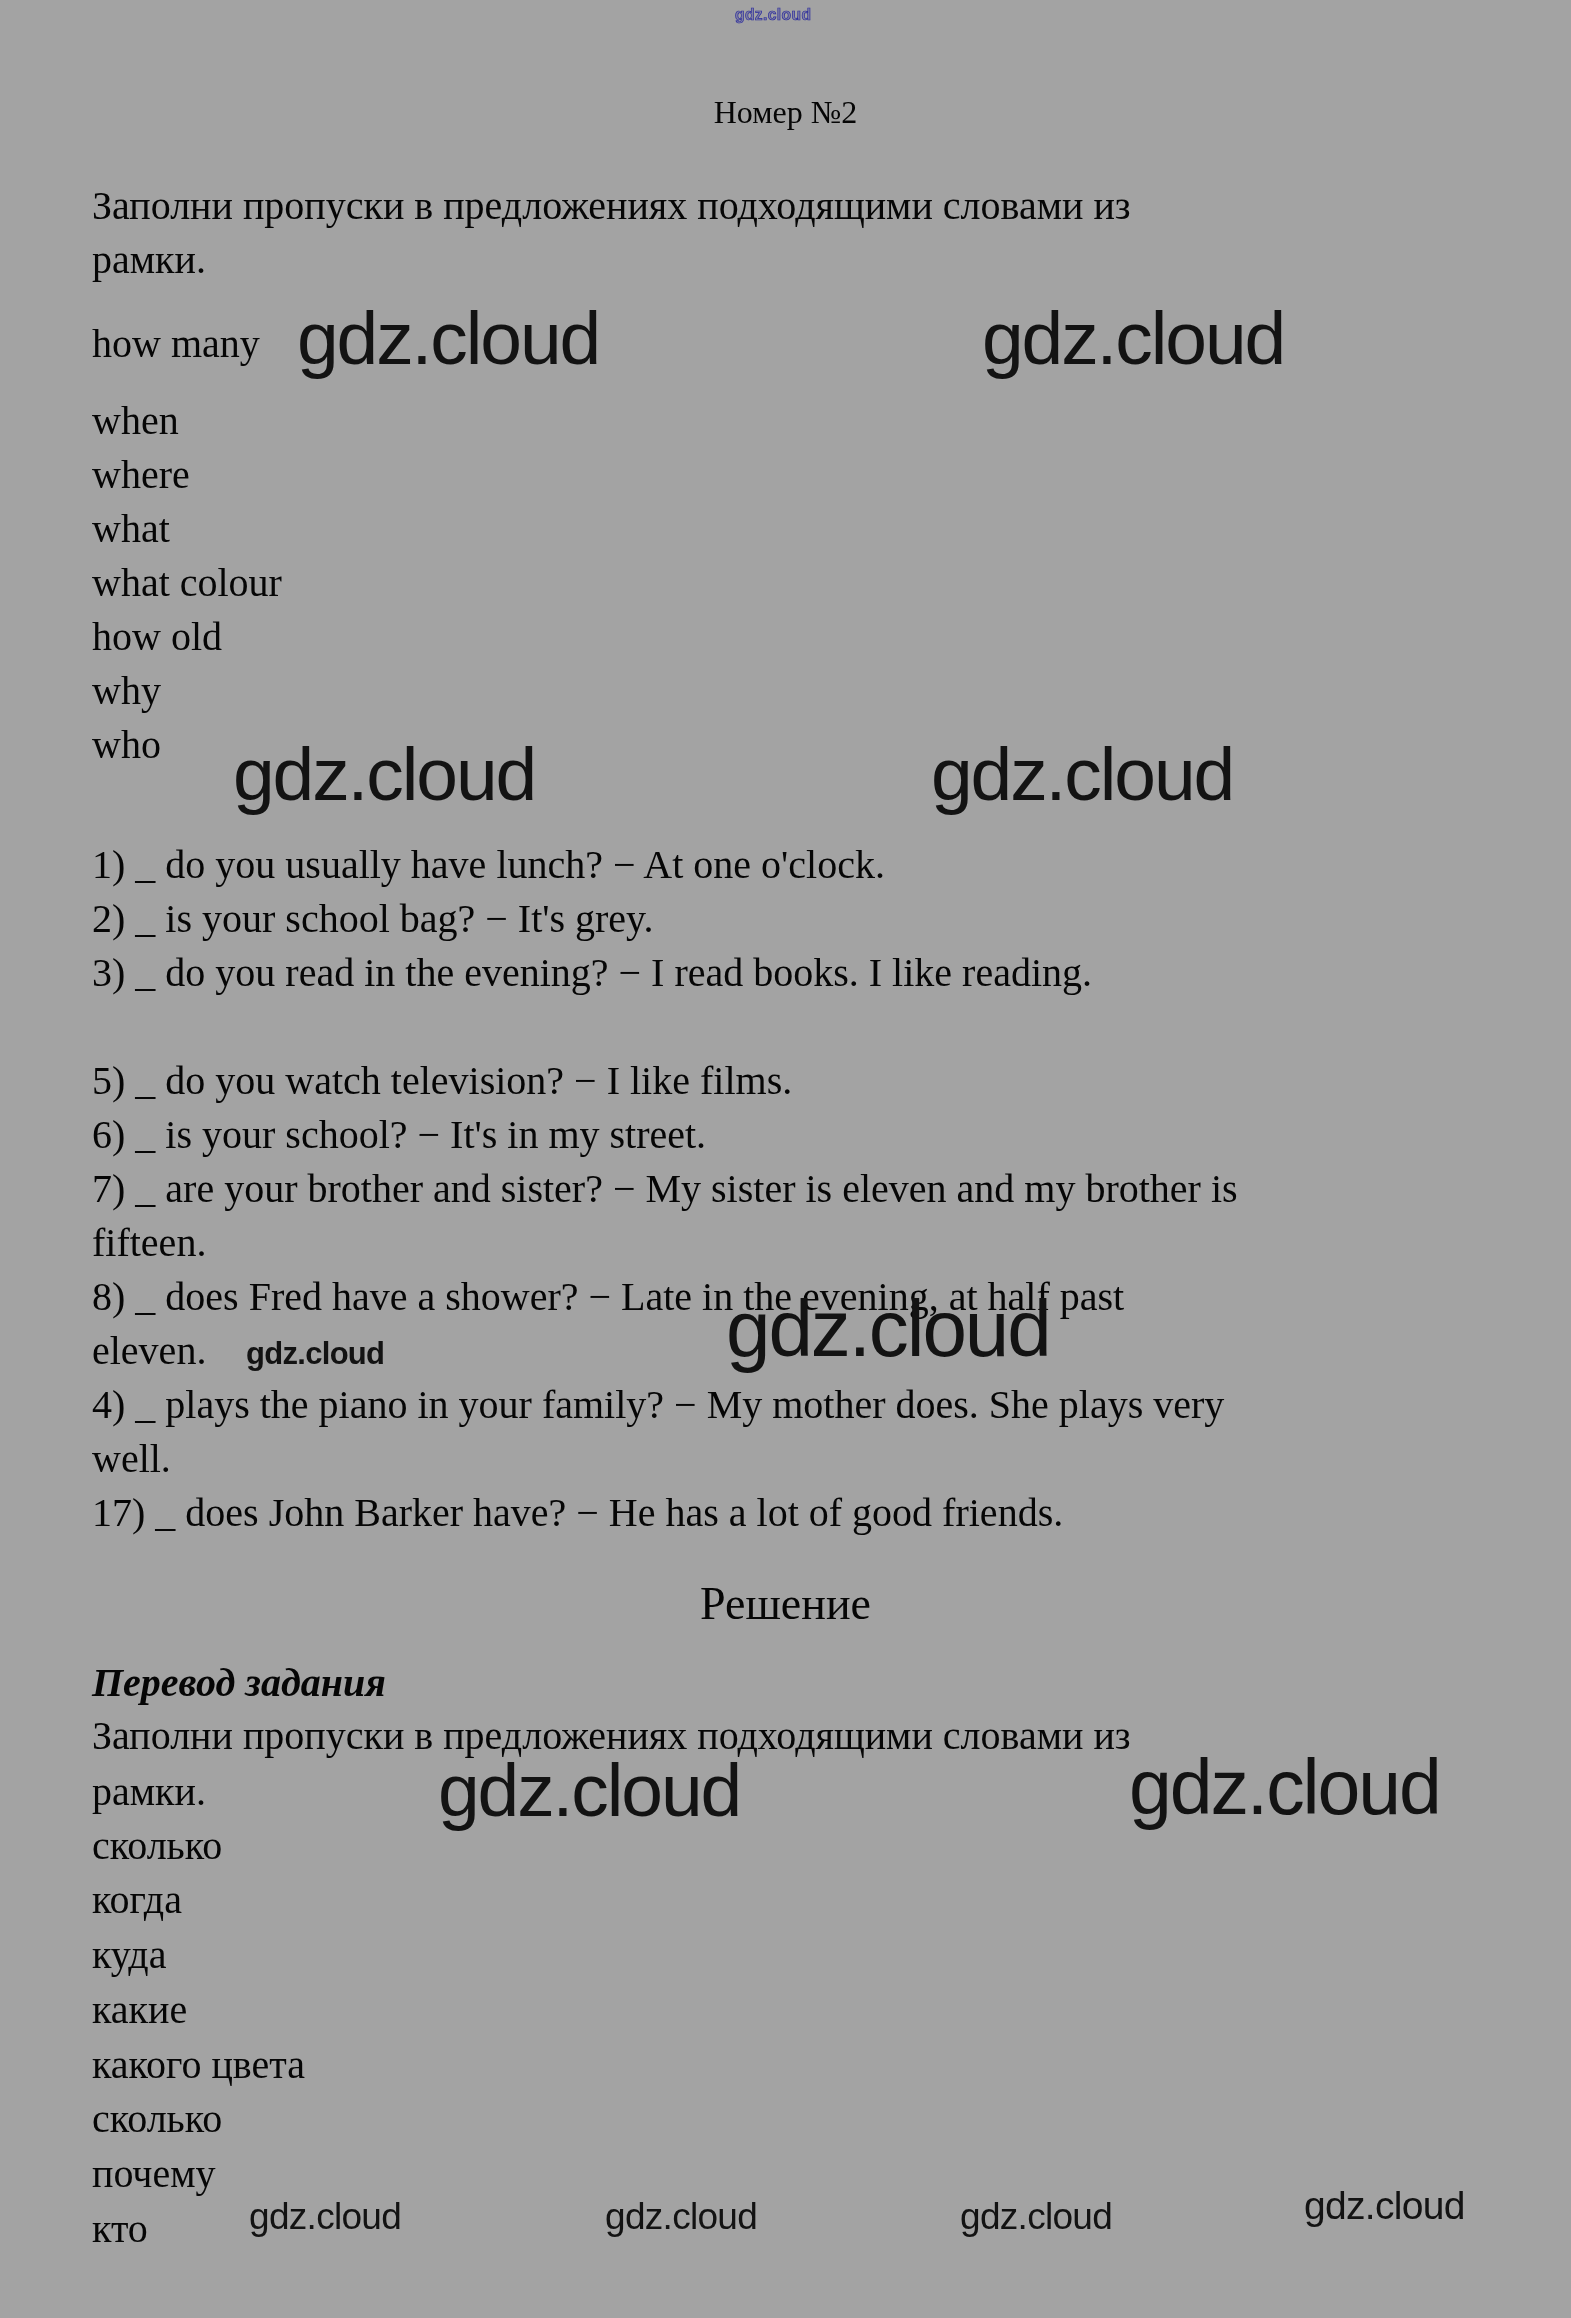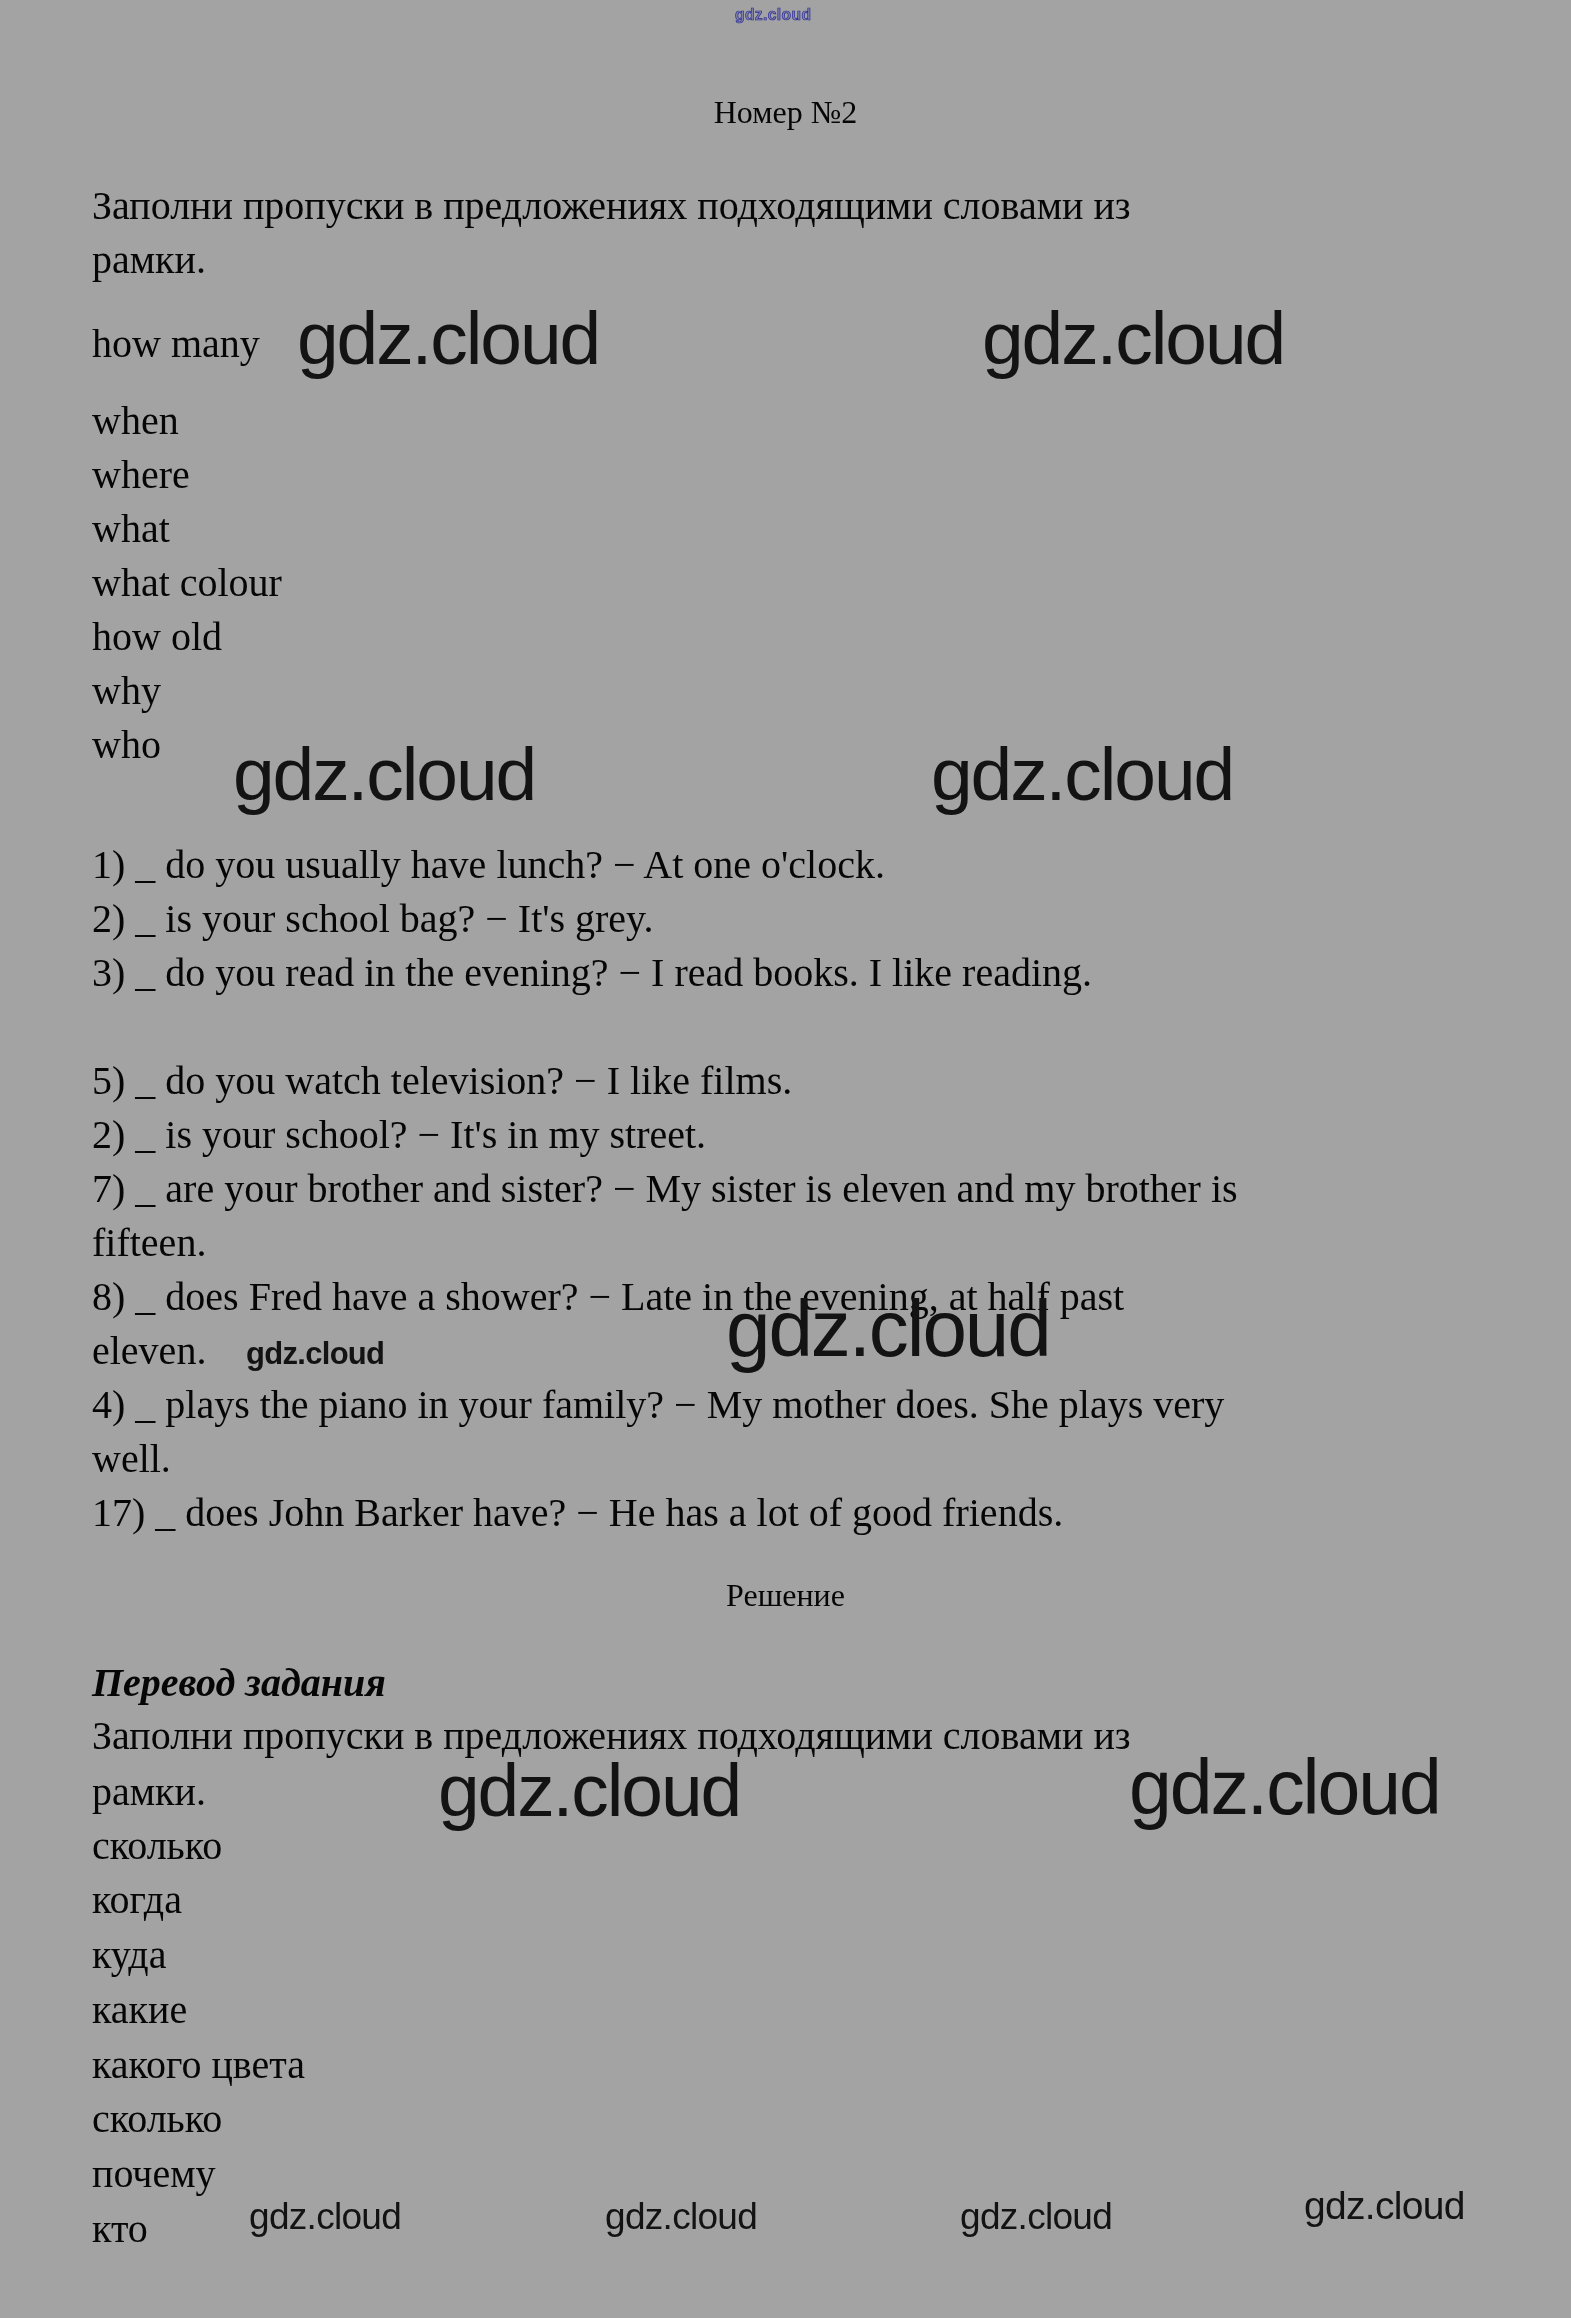--- a/index.html
+++ b/index.html
@@ -20,21 +20,21 @@
     letter-spacing: 0px;
   }
   .centerline {
     position: absolute;
     left: 0;
     width: 100%;
     text-align: center;
     white-space: nowrap;
   }
   .title { font-size: 32px; }
-  .heading { font-size: 32px; }
+  .heading { font-size: 46px; }
   .subheading {
     position: absolute;
     font-size: 40px;
     font-weight: bold;
     font-style: italic;
     white-space: nowrap;
   }
   .wm {
     position: absolute;
     font-family: "Liberation Sans", sans-serif;
@@ -81,21 +81,21 @@
   <div class="wm wm-big" style="left:297px; top:301px;">gdz.cloud</div>
   <div class="wm wm-big" style="left:982px; top:301px;">gdz.cloud</div>
 
   <div class="wm wm-big" style="left:233px; top:737px;">gdz.cloud</div>
   <div class="wm wm-big" style="left:931px; top:737px;">gdz.cloud</div>
 
   <div class="line" style="left:92px; top:842px;">1) _ do you usually have lunch? − At one o'clock.</div>
   <div class="line" style="left:92px; top:896px;">2) _ is your school bag? − It's grey.</div>
   <div class="line" style="left:92px; top:950px;">3) _ do you read in the evening? − I read books. I like reading.</div>
   <div class="line" style="left:92px; top:1058px;">5) _ do you watch television? − I like films.</div>
-  <div class="line" style="left:92px; top:1112px;">2) _ is your school? − It's in my street.</div>
+  <div class="line" style="left:92px; top:1112px;">6) _ is your school? − It's in my street.</div>
   <div class="line" style="left:92px; top:1166px;">7) _ are your brother and sister? − My sister is eleven and my brother is</div>
   <div class="line" style="left:92px; top:1220px;">fifteen.</div>
   <div class="line" style="left:92px; top:1274px;">8) _ does Fred have a shower? − Late in the evening, at half past</div>
   <div class="line" style="left:92px; top:1328px;">eleven.</div>
   <div class="line" style="left:92px; top:1382px;">4) _ plays the piano in your family? − My mother does. She plays very</div>
   <div class="line" style="left:92px; top:1436px;">well.</div>
   <div class="line" style="left:92px; top:1490px;">17) _ does John Barker have? − He has a lot of good friends.</div>
 
   <div class="wm wm-small" style="left:246px; top:1338px;">gdz.cloud</div>
   <div class="wm wm-mid" style="left:726px; top:1289px;">gdz.cloud</div>

